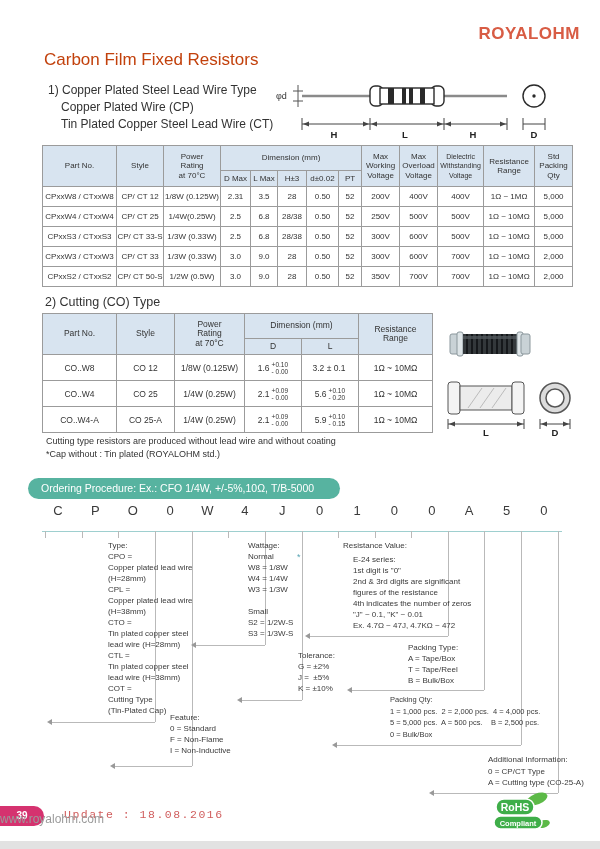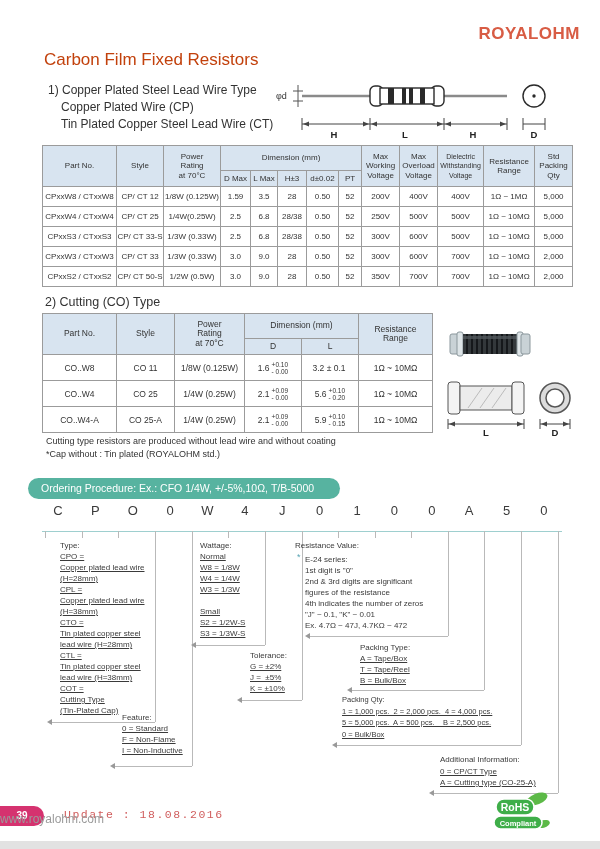--- a/index.html
+++ b/index.html
@@ -36,22 +36,22 @@
         box-sizing:border-box;white-space:nowrap;}
   .code-row{position:absolute;left:50px;top:503px;width:502px;display:flex;
         justify-content:space-between;font-size:13px;color:#3a3a3a;}
   .code-row span{width:16px;text-align:center;}
   .ruler{position:absolute;left:42px;top:531px;width:520px;height:1px;background:#9ecfcf;}
   .tick{position:absolute;top:531px;width:1px;height:7px;background:#b9b9b9;}
   .vl{position:absolute;width:1px;background:#b9b9b9;}
   .hl{position:absolute;height:1px;background:#b9b9b9;}
   .arw{position:absolute;width:0;height:0;border-top:3px solid transparent;
        border-bottom:3px solid transparent;border-right:5px solid #999;}
-  .obox{position:absolute;font-size:8px;line-height:11px;color:#3a3a3a;}
-  .obox .bd{white-space:pre-wrap;text-decoration:underline;}
+  .obox{position:absolute;font-size:8px;line-height:11px;color:#3a3a3a;margin-left:48px;}
+  .obox .bd{white-space:pre-wrap;}
   .qty{font-size:7.5px;line-height:11.5px;}
   .add{line-height:11.5px;}
   .bullet{position:absolute;color:#57a3b3;font-size:9px;}
   
   .badge39{position:absolute;left:0;top:806px;width:44px;height:20px;background:#d5326f;
            border-radius:0 10px 10px 0;color:#fff;font-size:10px;font-weight:bold;
            text-align:center;line-height:20px;}
   .update{position:absolute;left:64px;top:808px;font-family:"Liberation Mono", monospace;
           font-size:11.5px;letter-spacing:1.5px;color:#d05d5d;}
   .site{position:absolute;left:0;right:0;top:812px;text-align:left;color:#9b9b9b;font-size:12px;}
@@ -150,21 +150,21 @@
       <th>D Max</th>
       <th>L Max</th>
       <th>H±3</th>
       <th>d±0.02</th>
       <th>PT</th>
     </tr>
     <tr>
       <td>CPxxW8 / CTxxW8</td>
       <td>CP/ CT 12</td>
       <td>1/8W (0.125W)</td>
-      <td>1.59</td>
+      <td>2.31</td>
       <td>3.5</td>
       <td>28</td>
       <td>0.50</td>
       <td>52</td>
       <td>200V</td>
       <td>400V</td>
       <td>400V</td>
       <td>1Ω ~ 1MΩ</td>
       <td>5,000</td>
     </tr>
@@ -252,21 +252,21 @@
       <th colspan="2">Dimension (mm)</th>
       <th rowspan="2">Resistance
 Range</th>
     </tr>
     <tr class="h2">
       <th>D</th>
       <th>L</th>
     </tr>
     <tr>
       <td>CO..W8</td>
-      <td>CO 11</td>
+      <td>CO 12</td>
       <td>1/8W (0.125W)</td>
       <td>
         <div class="tol">
               <span>1.6</span>
           <span class="stack">
                 <span>+0.10</span>
                 <span>- 0.00</span>
               </span>
             </div>
       </td>

